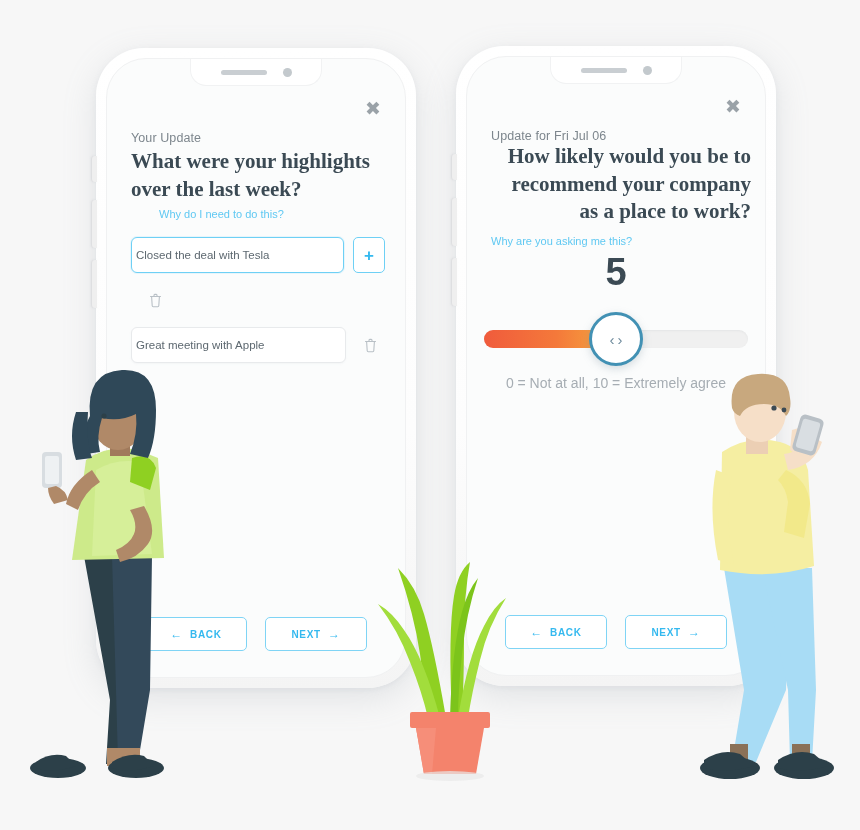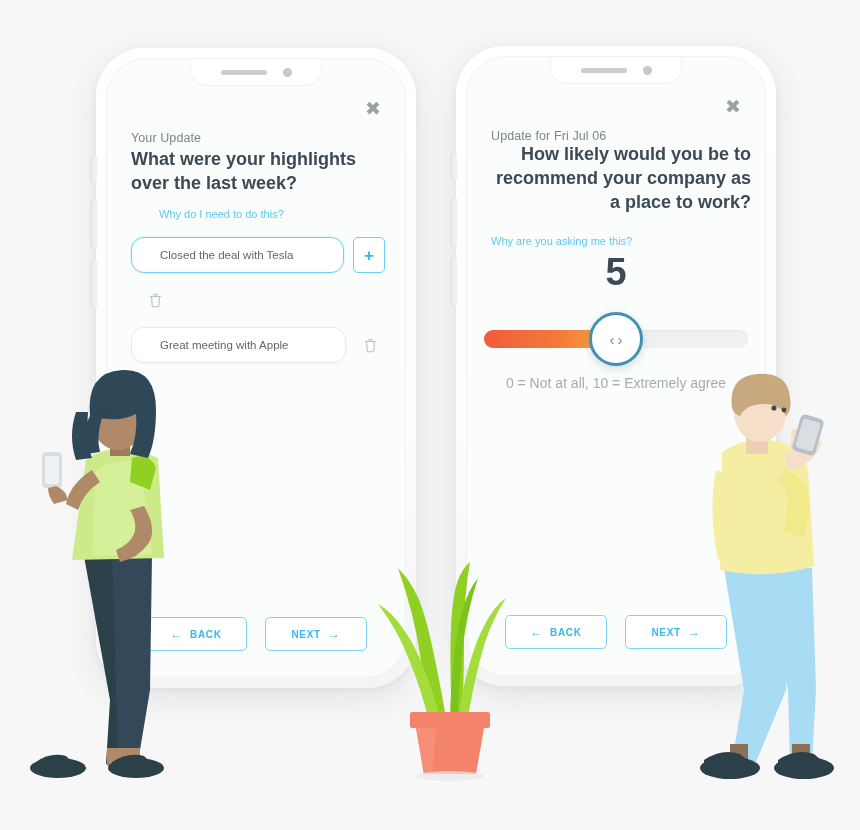--- a/index.html
+++ b/index.html
@@ -52,37 +52,37 @@
     position:absolute;right:24px;top:40px;
     font-size:19px;font-weight:bold;color:#9aa2a8;line-height:1;
     cursor:pointer;
   }
   .eyebrow{
     position:absolute;left:24px;top:72px;
     font-size:12.5px;color:#7d868d;letter-spacing:.1px;
   }
   .question{
     position:absolute;left:24px;right:14px;top:89px;
-    font-size:18px;font-weight:bold;color:#3b4a54;line-height:1.32;
+    font-size:21px;font-weight:bold;color:#3b4a54;line-height:1.32;font-family:Liberation Serif, serif;
   }
   .phone.right .question{top:86px;text-align:right;}
   .why{
     position:absolute;left:24px;
     font-size:11px;color:#5fc8f2;cursor:pointer;
   }
   .phone.left .why{top:149px;margin-left:28px;}
   .phone.right .why{top:178px;}
 
   
   .items{position:absolute;left:24px;right:20px;top:178px;}
   .item-row{display:flex;align-items:center;margin-bottom:10px;}
   .field{
-    flex:1;height:34px;border-radius:13px;
+    flex:1;height:34px;border-radius:6px;
     background:#ffffff;border:1px solid #e8eaec;
-    display:flex;align-items:center;padding:0 28px;
+    display:flex;align-items:center;padding:0 4px;
     font-size:11.5px;color:#5d6870;
     box-shadow:0 1px 2px rgba(180,188,195,.10);
   }
   .field.active{border:1.6px solid #6ed0f5;box-shadow:0 0 0 1px rgba(110,208,245,.14);}
   .add-btn{
     width:30px;height:34px;margin-left:9px;border-radius:5px;
     border:1.4px solid #6ed0f5;background:#fff;
     display:flex;align-items:center;justify-content:center;
     color:#35b9ef;font-size:17px;font-weight:bold;line-height:1;cursor:pointer;
   }

